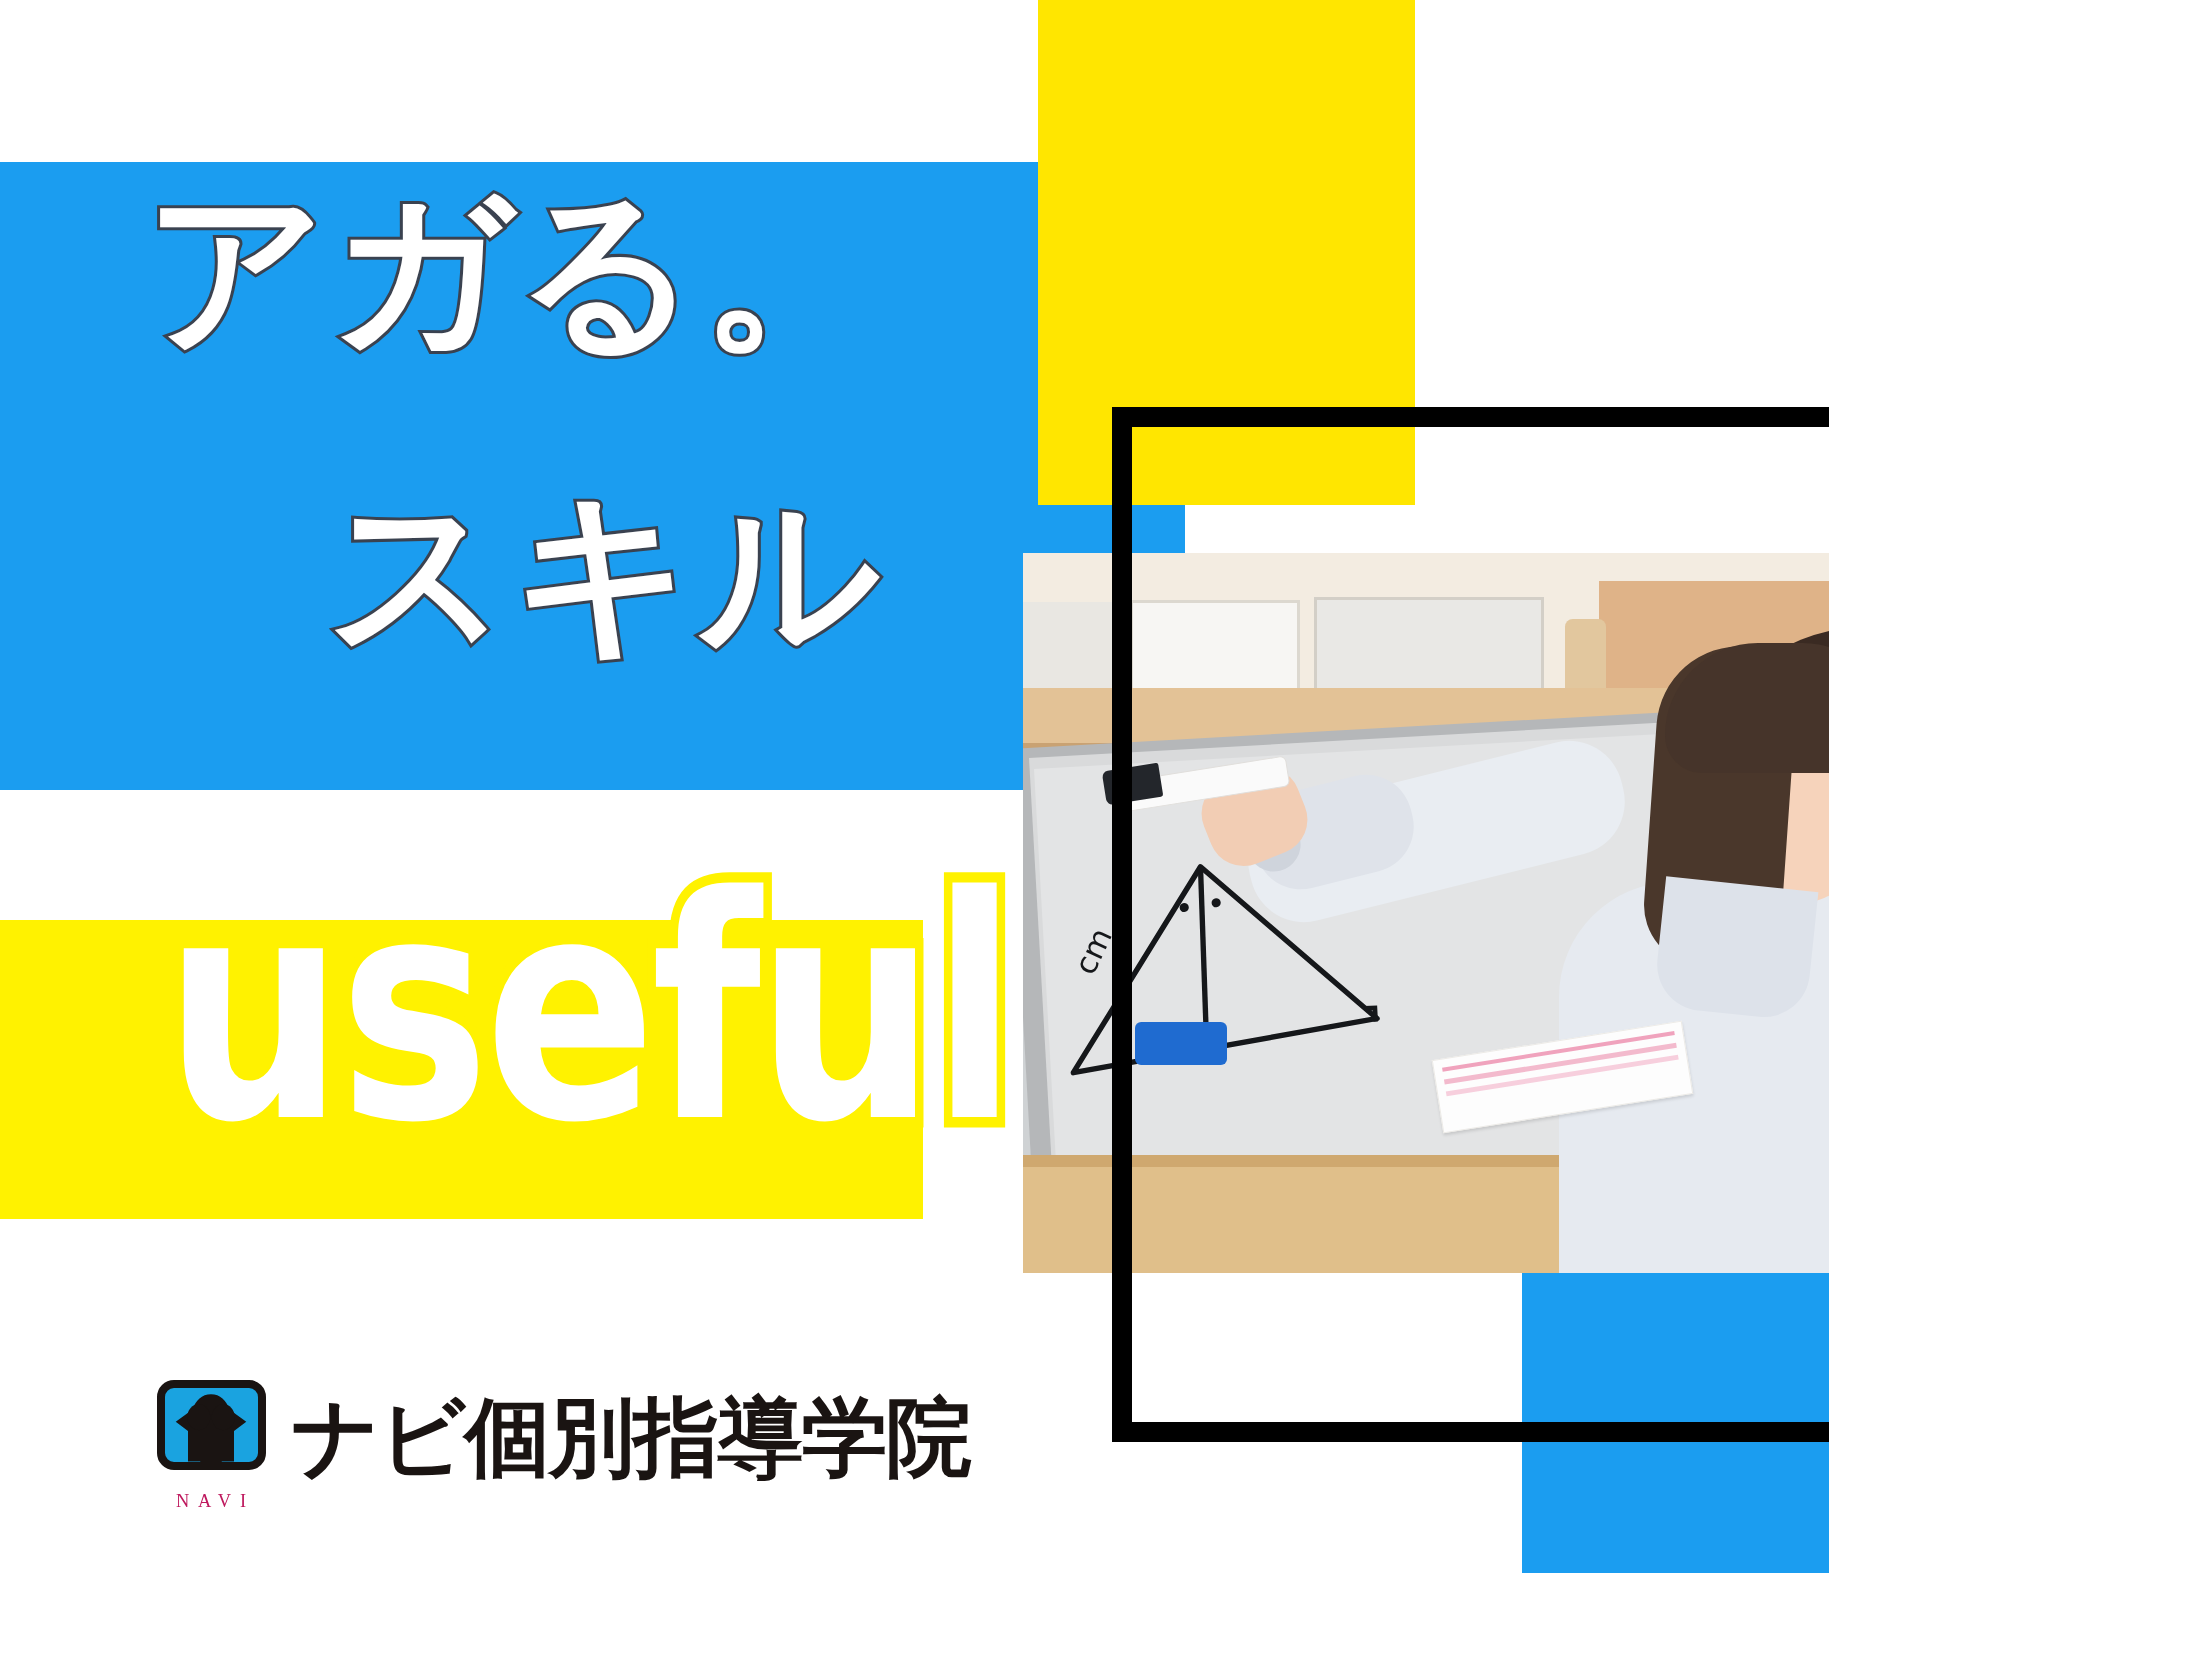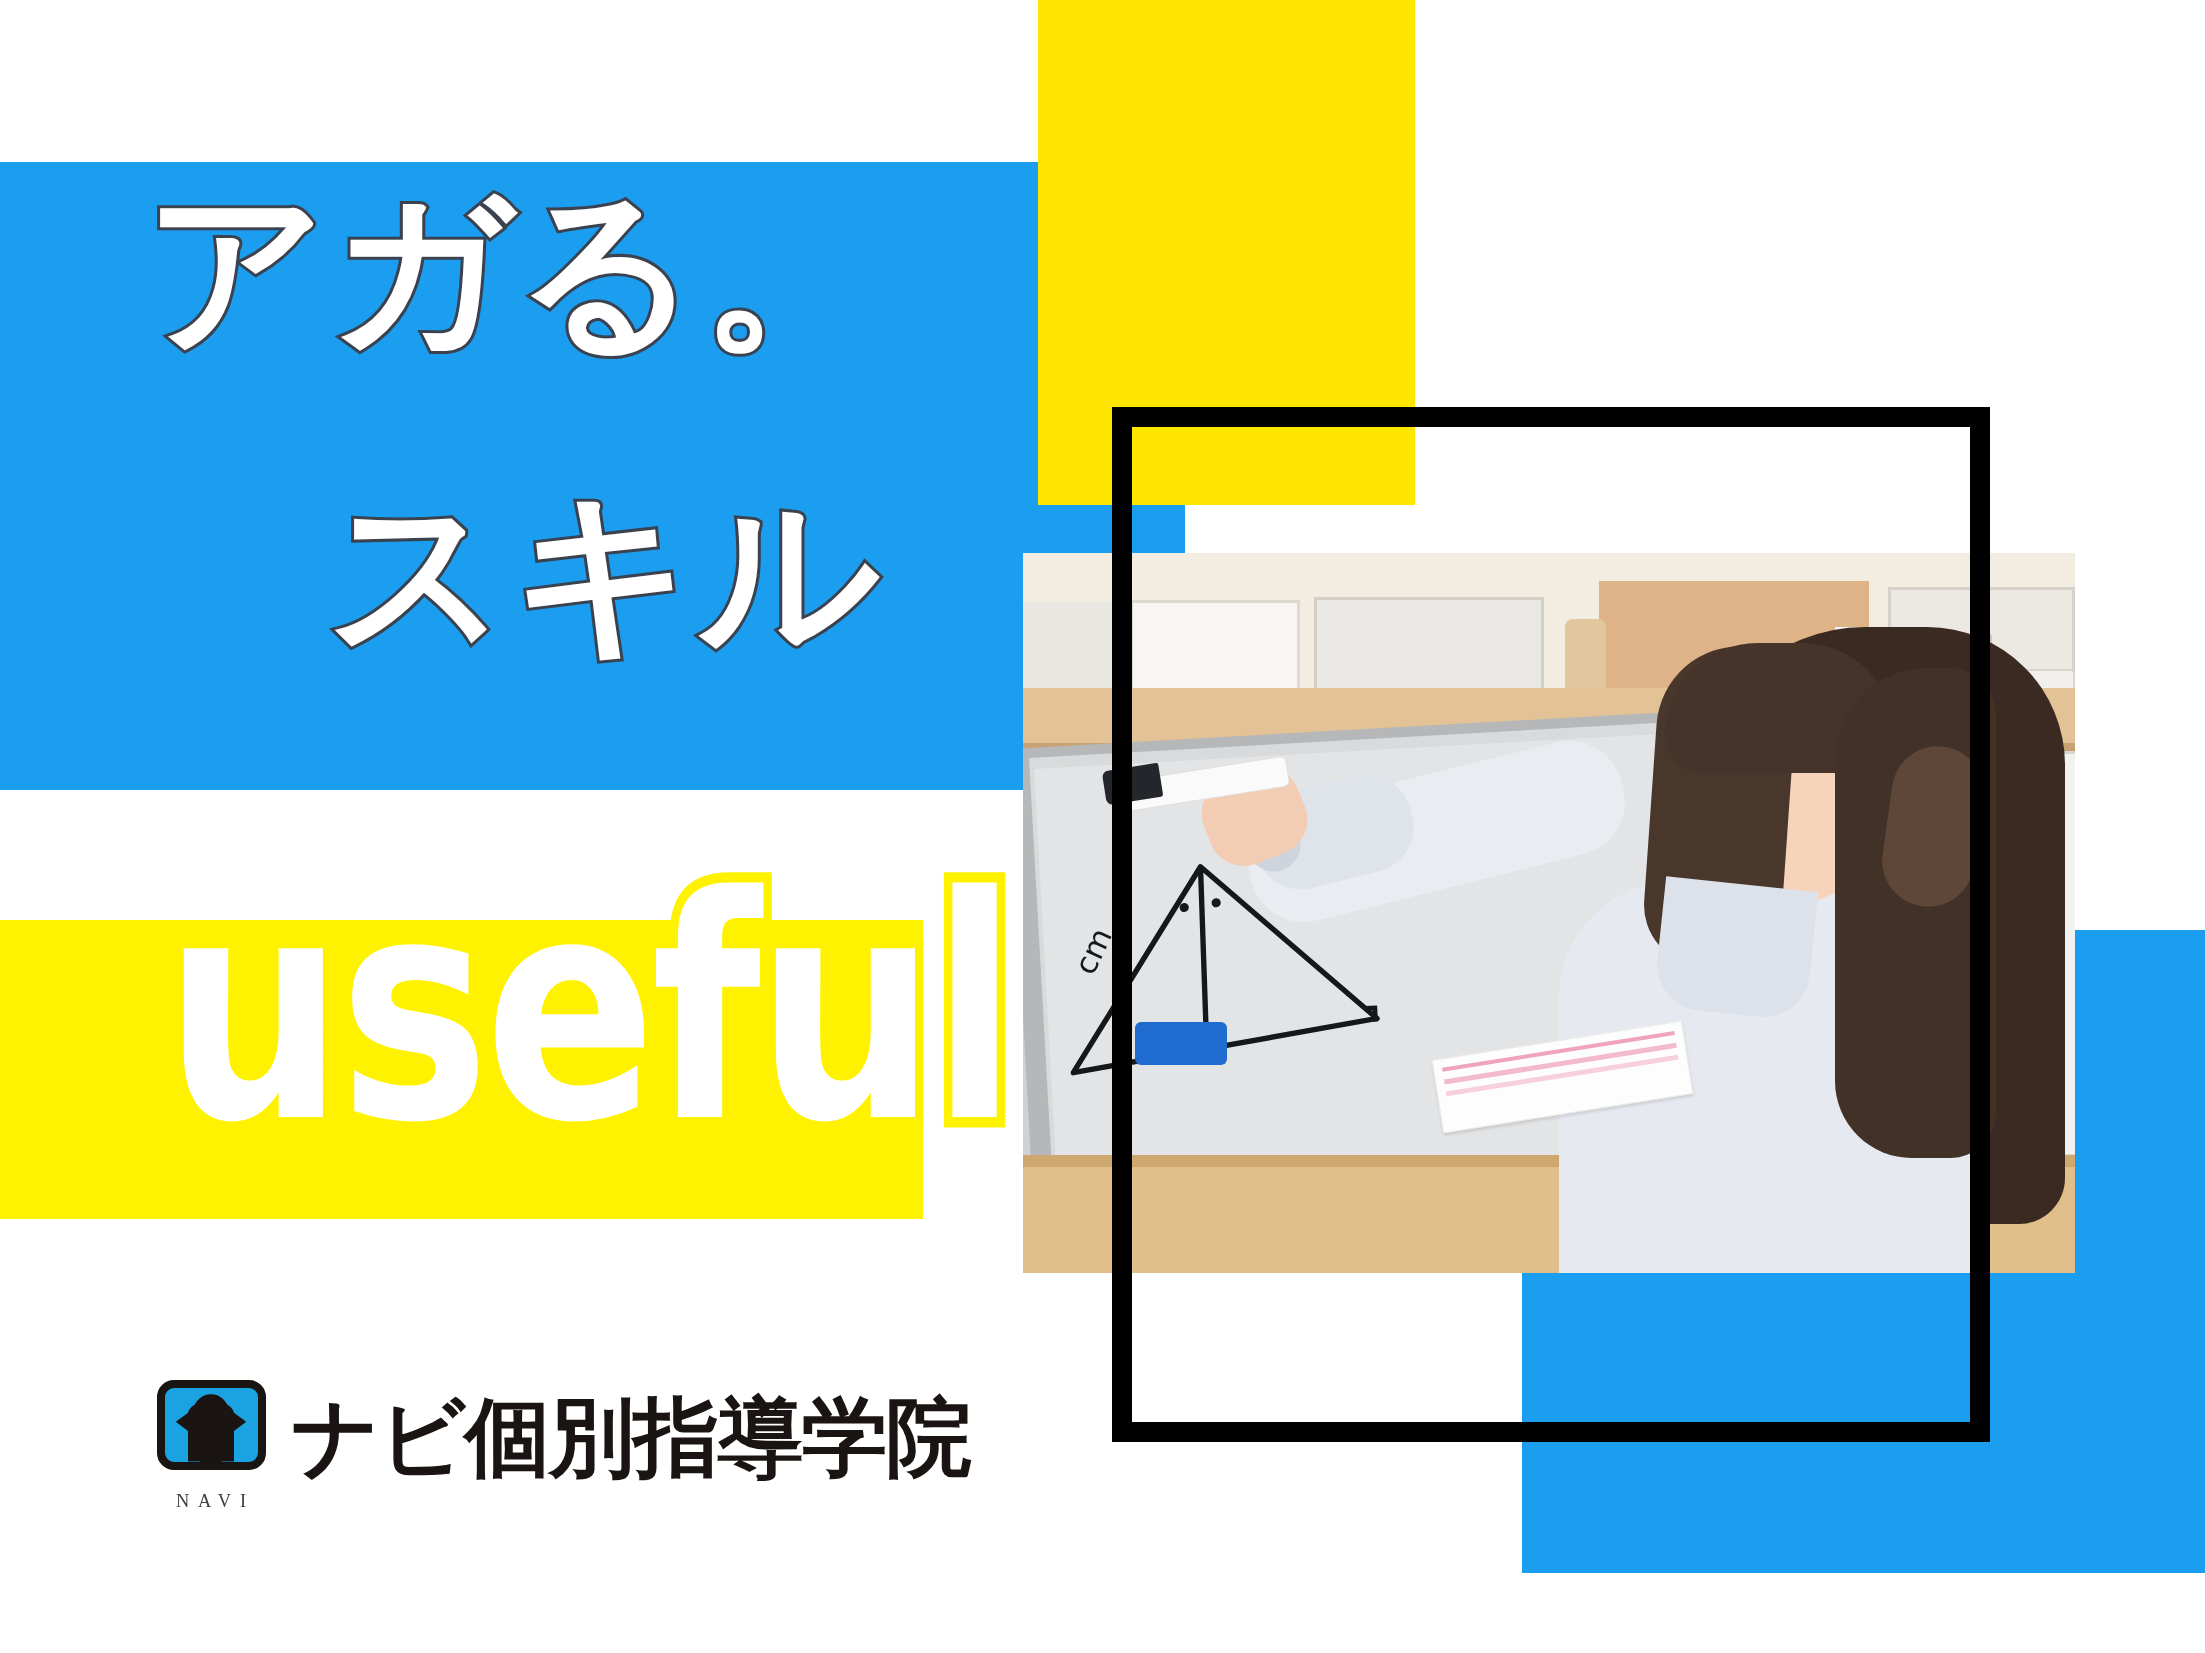--- a/index.html
+++ b/index.html
@@ -1,21 +1,21 @@
 <!DOCTYPE html>
 <html style="font-size:12.3px"><head>
 <meta charset="utf-8">
 <style>
   html,body{margin:0;padding:0;background:#fff;}
   *{box-sizing:border-box;}
   body{font-family:"Liberation Sans",sans-serif;}
 
   #stage{
     position:relative;
-    width:2205px;height:1654px;
+    width:1829px;height:1654px;
     background:#ffffff;
     overflow:hidden;
   }
 
   
   .block{position:absolute;}
 
   #blue-left   {left:0;   top:162px;  width:1185px; height:628px;  background:#1b9df0;}
   #yellow-top  {left:1038px; top:0;   width:377px;  height:505px;  background:#ffe600;}
   #yellow-left {left:0;   top:920px; width:923px; height:299px;  background:#fff200;}
@@ -163,21 +163,21 @@
     width:109px;height:109px;
     background:#1aa3e0;
     border:8.4px solid #1a1412;
     border-radius:17px;
     position:relative;
     overflow:hidden;
   }
   #logo-navi{
     font-family:"Liberation Serif",serif;
     font-size:18.4px;letter-spacing:.48em;
-    color:#404040;margin-top:21px;padding-left:.48em;
+    color:#be185d;margin-top:21px;padding-left:.48em;
   }
   #logo-text{
     font-family:"DejaVu Sans","Liberation Sans",sans-serif;
     font-weight:700;
     font-size:86px;
     line-height:1;
     color:#1a1412;
     letter-spacing:-.02em;
     margin-top:13.8px;
     white-space:nowrap;

